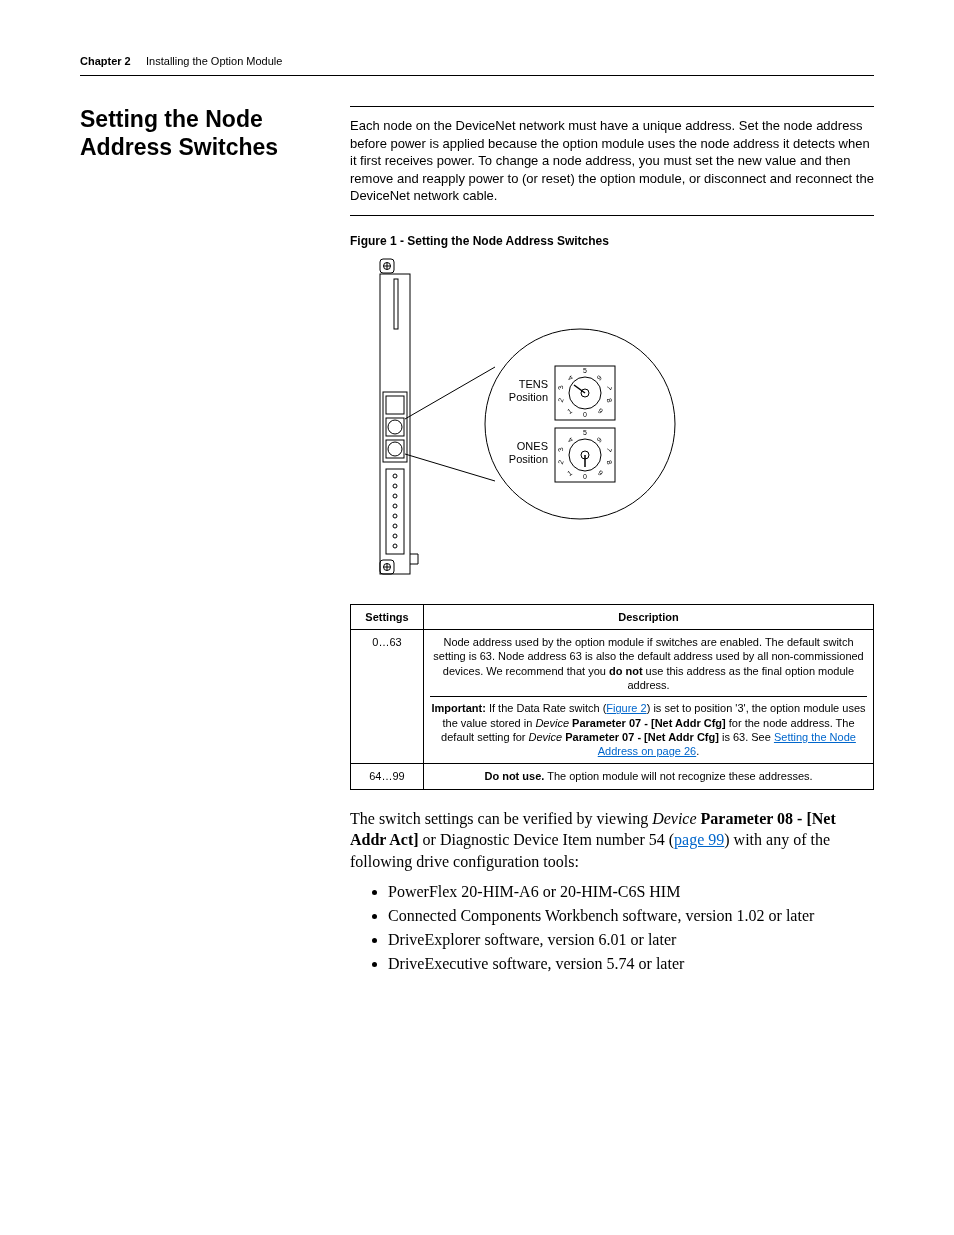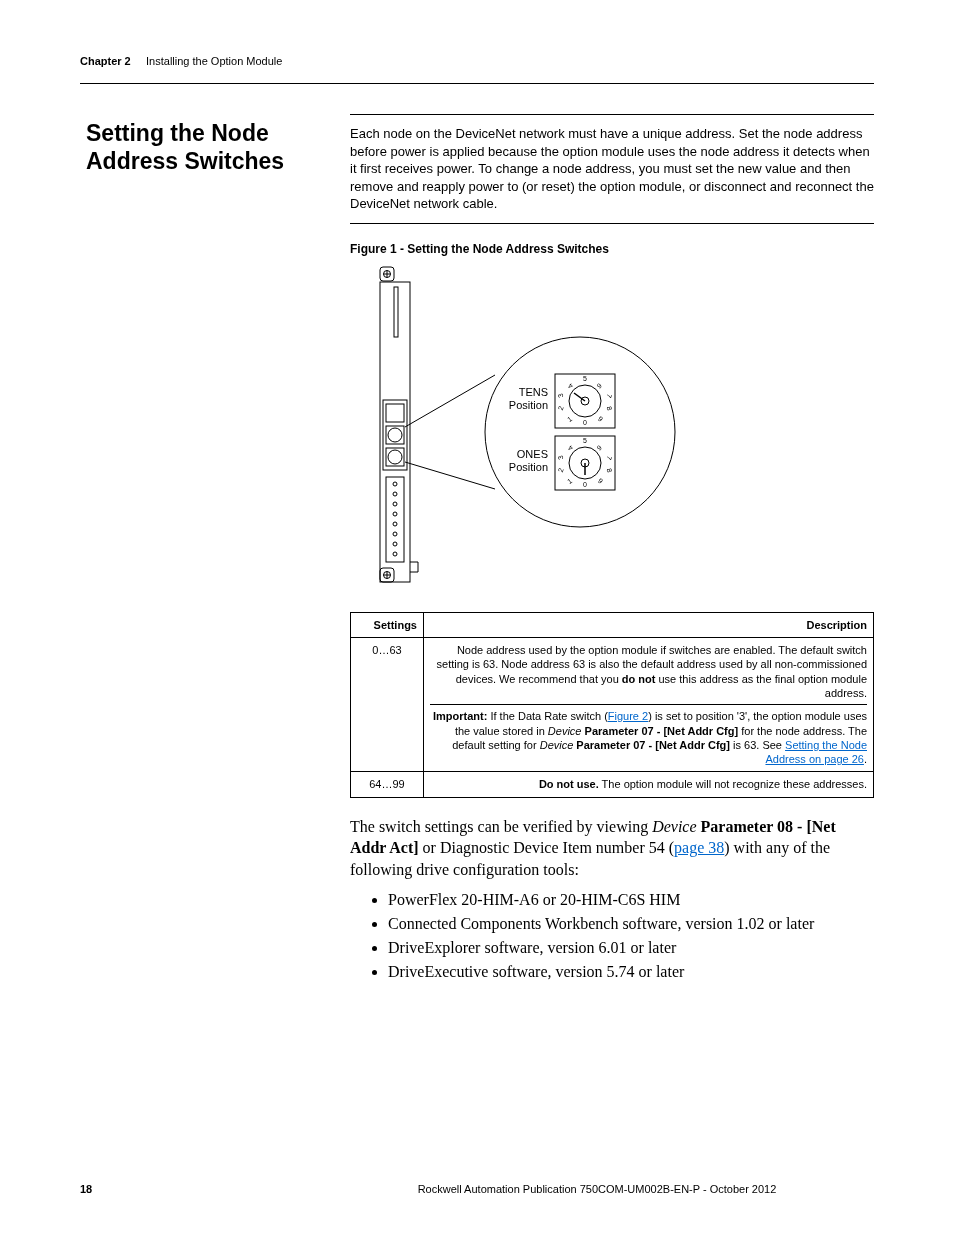--- a/index.html
+++ b/index.html
@@ -12,39 +12,39 @@
     color: #000;
     position: relative;
     box-sizing: border-box;
   }
   .page {
     padding: 55px 80px 0 80px;
     box-sizing: border-box;
   }
   .runhead {
     font-size: 11px;
-    padding-bottom: 16px;
+    padding-bottom: 8px;
     border-bottom: 1px solid #000;
     margin-bottom: 30px;
   }
   .runhead .chap { font-weight: bold; }
   .two-col {
     display: flex;
     gap: 30px;
   }
   .left-col {
     width: 240px;
     flex: 0 0 240px;
   }
   .right-col { flex: 1; }
   h1.section {
     font-family: "Myriad Pro", "Segoe UI", Arial, sans-serif;
     font-weight: bold;
     font-size: 23px;
-    margin: 6px;
+    margin: 0;
     line-height: 1.2;
   }
   .intro {
     font-family: Garamond, "Times New Roman", serif;
     font-size: 16px;
     line-height: 1.35;
     margin: 0 0 18px 0;
   }
   a.link { color: #0066cc; text-decoration: underline; }
   .important-box {
@@ -77,21 +77,21 @@
   }
   table.settings {
     border-collapse: collapse;
     width: 100%;
     font-size: 11px;
     margin-bottom: 18px;
   }
   table.settings th, table.settings td {
     border: 1px solid #000;
     padding: 5px 6px;
-    text-align: right;
+    text-align: center;
     vertical-align: top;
     line-height: 1.3;
   }
   table.settings th { font-weight: bold; }
   table.settings td.center { text-align: center; }
   .mid-rule { border-top: 1px solid #000; margin: 4px 0; }
   .body-para {
     font-family: Garamond, "Times New Roman", serif;
     font-size: 16px;
     line-height: 1.35;
@@ -239,28 +239,24 @@
           </td>
         </tr>
         <tr>
           <td class="center">64…99</td>
           <td><b>Do not use.</b><span> The option module will not recognize these addresses.</span></td>
         </tr>
       </tbody>
         </table>
 
       <p class="body-para">
-        <span>The switch settings can be verified by viewing </span><i>Device</i><b> Parameter 08 - [Net Addr Act]</b><span> or Diagnostic Device Item number 54 (</span><a class="link">page 38</a><span>) with any of the following drive configuration tools:</span>
+        <span>The switch settings can be verified by viewing </span><i>Device</i><b> Parameter 08 - [Net Addr Act]</b><span> or Diagnostic Device Item number 54 (</span><a class="link">page 99</a><span>) with any of the following drive configuration tools:</span>
       </p>
       <ul class="tools">
         <li>PowerFlex 20-HIM-A6 or 20-HIM-C6S HIM</li>
         <li>Connected Components Workbench software, version 1.02 or later</li>
         <li>DriveExplorer software, version 6.01 or later</li>
         <li>DriveExecutive software, version 5.74 or later</li>
       </ul>
     </div>
   </div>
 
-  <div class="footer">
-    <span class="pn">18</span>
-    <span class="pub">Rockwell Automation Publication 750COM-UM002B-EN-P - October 2012</span>
-  </div>
 </div>
 
 </body></html>

